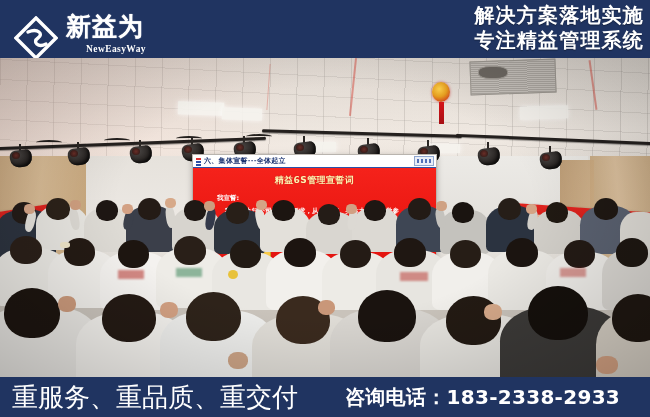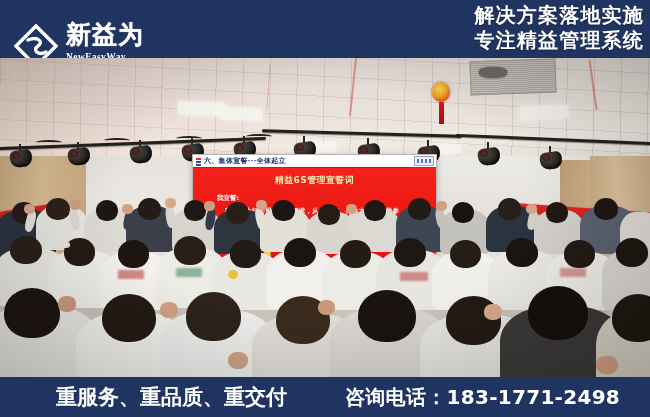--- a/index.html
+++ b/index.html
@@ -7,42 +7,42 @@
   html,body { width:650px; height:417px; overflow:hidden; background:#1e3461;
               font-family:"Liberation Sans","DejaVu Sans",sans-serif; }
 
   .stage { position:relative; width:650px; height:417px; overflow:hidden; background:#1e3461; }
 
   
   .top-banner{
     position:absolute; left:0; top:0; width:650px; height:58px;
     background:#203461; z-index:60; overflow:hidden;
   }
-  .logo-wrap{ position:absolute; left:14px; top:20px; width:150px; height:50px;text-decoration:underline; }
+  .logo-wrap{ position:absolute; left:14px; top:12px; width:150px; height:50px;text-decoration:underline; }
   .logo-mark{ position:absolute; left:0; top:4px; width:44px; height:44px; }
   .logo-text{ position:absolute; left:52px; top:0px; width:100px; height:50px; }
   .logo-cn{ font-size:25px; line-height:30px; color:#fff; font-weight:bold;
             letter-spacing:1px; font-family:"DejaVu Sans",sans-serif;
             text-shadow:0 0 1px #fff; }
   .logo-en{ font-size:9.5px; line-height:12px; color:#ffffff; font-weight:bold;
-            letter-spacing:.4px; font-family:"Liberation Serif",serif; margin-top:1px; }
+            letter-spacing:.4px; font-family:"Liberation Serif",serif; margin-top:1px;text-align:center; }
 
   .slogan{ position:absolute; right:6px; top:3px; text-align:right; }
   .slogan div{ font-size:20px; line-height:25px; color:#ffffff; font-weight:bold;
                letter-spacing:1.2px; font-family:"DejaVu Sans",sans-serif;
                text-shadow:0px 1px 1px rgba(0,0,0,.35); }
 
   
   .bottom-banner{
     position:absolute; left:0; bottom:0; width:650px; height:40px;
     background:#203461; z-index:60;
   }
-  .bb-left{ position:absolute; left:12px; top:7px; font-size:21px; line-height:26px;
-            color:#fff; font-weight:bold; letter-spacing:0px;
-            font-family:"DejaVu Sans",sans-serif;margin-left:44px; }
+  .bb-left{ position:absolute; left:12px; top:7px; font-size:26px; line-height:26px;
+            color:#fff; font-weight:normal; letter-spacing:0px;
+            font-family:"DejaVu Sans",sans-serif; }
   .bb-right{ position:absolute; left:345px; top:8px; font-size:20px; line-height:25px;
              color:#fff; font-weight:bold; letter-spacing:.3px;
              font-family:"DejaVu Sans",sans-serif; white-space:nowrap; }
 
   
   .photo{ position:absolute; left:0; top:56px; width:650px; height:324px; overflow:hidden;
           background:#c9c3bb; }
 
   
   .ceiling{ position:absolute; left:0; top:0; width:650px; height:104px;
@@ -397,16 +397,16 @@
       </div>
     </div>
     <div class="slogan">
       <div>解决方案落地实施</div>
       <div>专注精益管理系统</div>
     </div>
   </div>
 
   <div class="bottom-banner">
     <div class="bb-left">重服务、重品质、重交付</div>
-    <div class="bb-right">咨询电话：183-1771-2498</div>
+    <div class="bb-right">咨询电话：183-2338-2933</div>
   </div>
 
 </div>
 
 </body></html>

